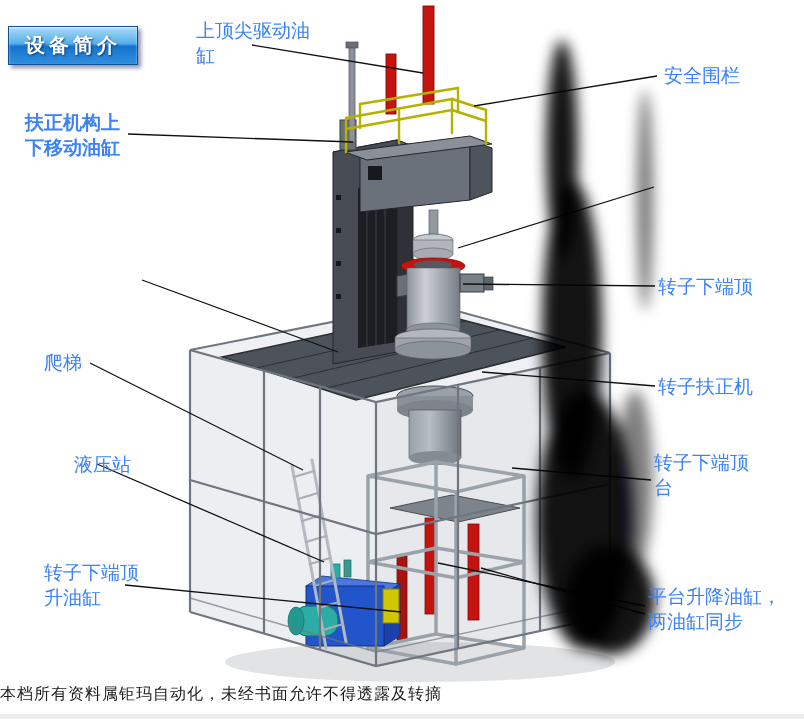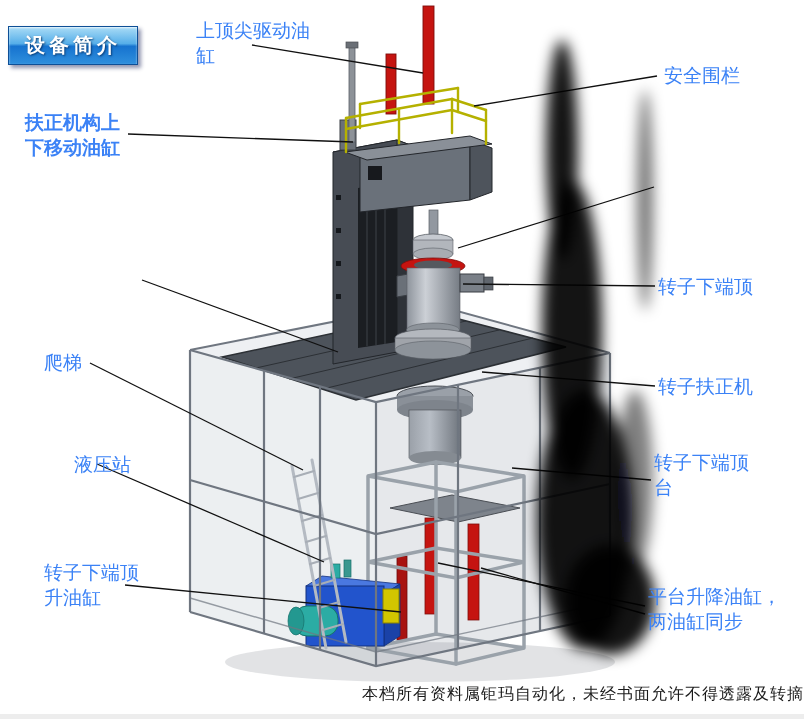--- a/index.html
+++ b/index.html
@@ -15,21 +15,21 @@
     box-shadow:2.5px 3px 4px rgba(10,20,80,.45), inset 0 1px 2px rgba(255,255,255,.75);
     display:flex;align-items:center;justify-content:center;
     color:#fff;font-size:20px;font-weight:700;letter-spacing:4px;
     text-shadow:1px 1px 2px rgba(0,40,90,.8);
   }
   .callout{
     position:absolute;font-size:19px;line-height:25px;color:#3b82f6;
     white-space:pre-line;font-weight:500;
   }
   .footer{
-    position:absolute;left:0;right:0;top:684px;text-align:right;
+    position:absolute;left:0;right:0;top:684px;text-align:left;
     font-size:16px;color:#1a1a1a;letter-spacing:1px;
   }
   .bottom-strip{position:absolute;left:0;right:0;bottom:0;height:5px;background:#ededed;}
   svg.scene{position:absolute;left:0;top:0;}
 </style>
 </head>
 <body>
 
 <div class="page">
 

